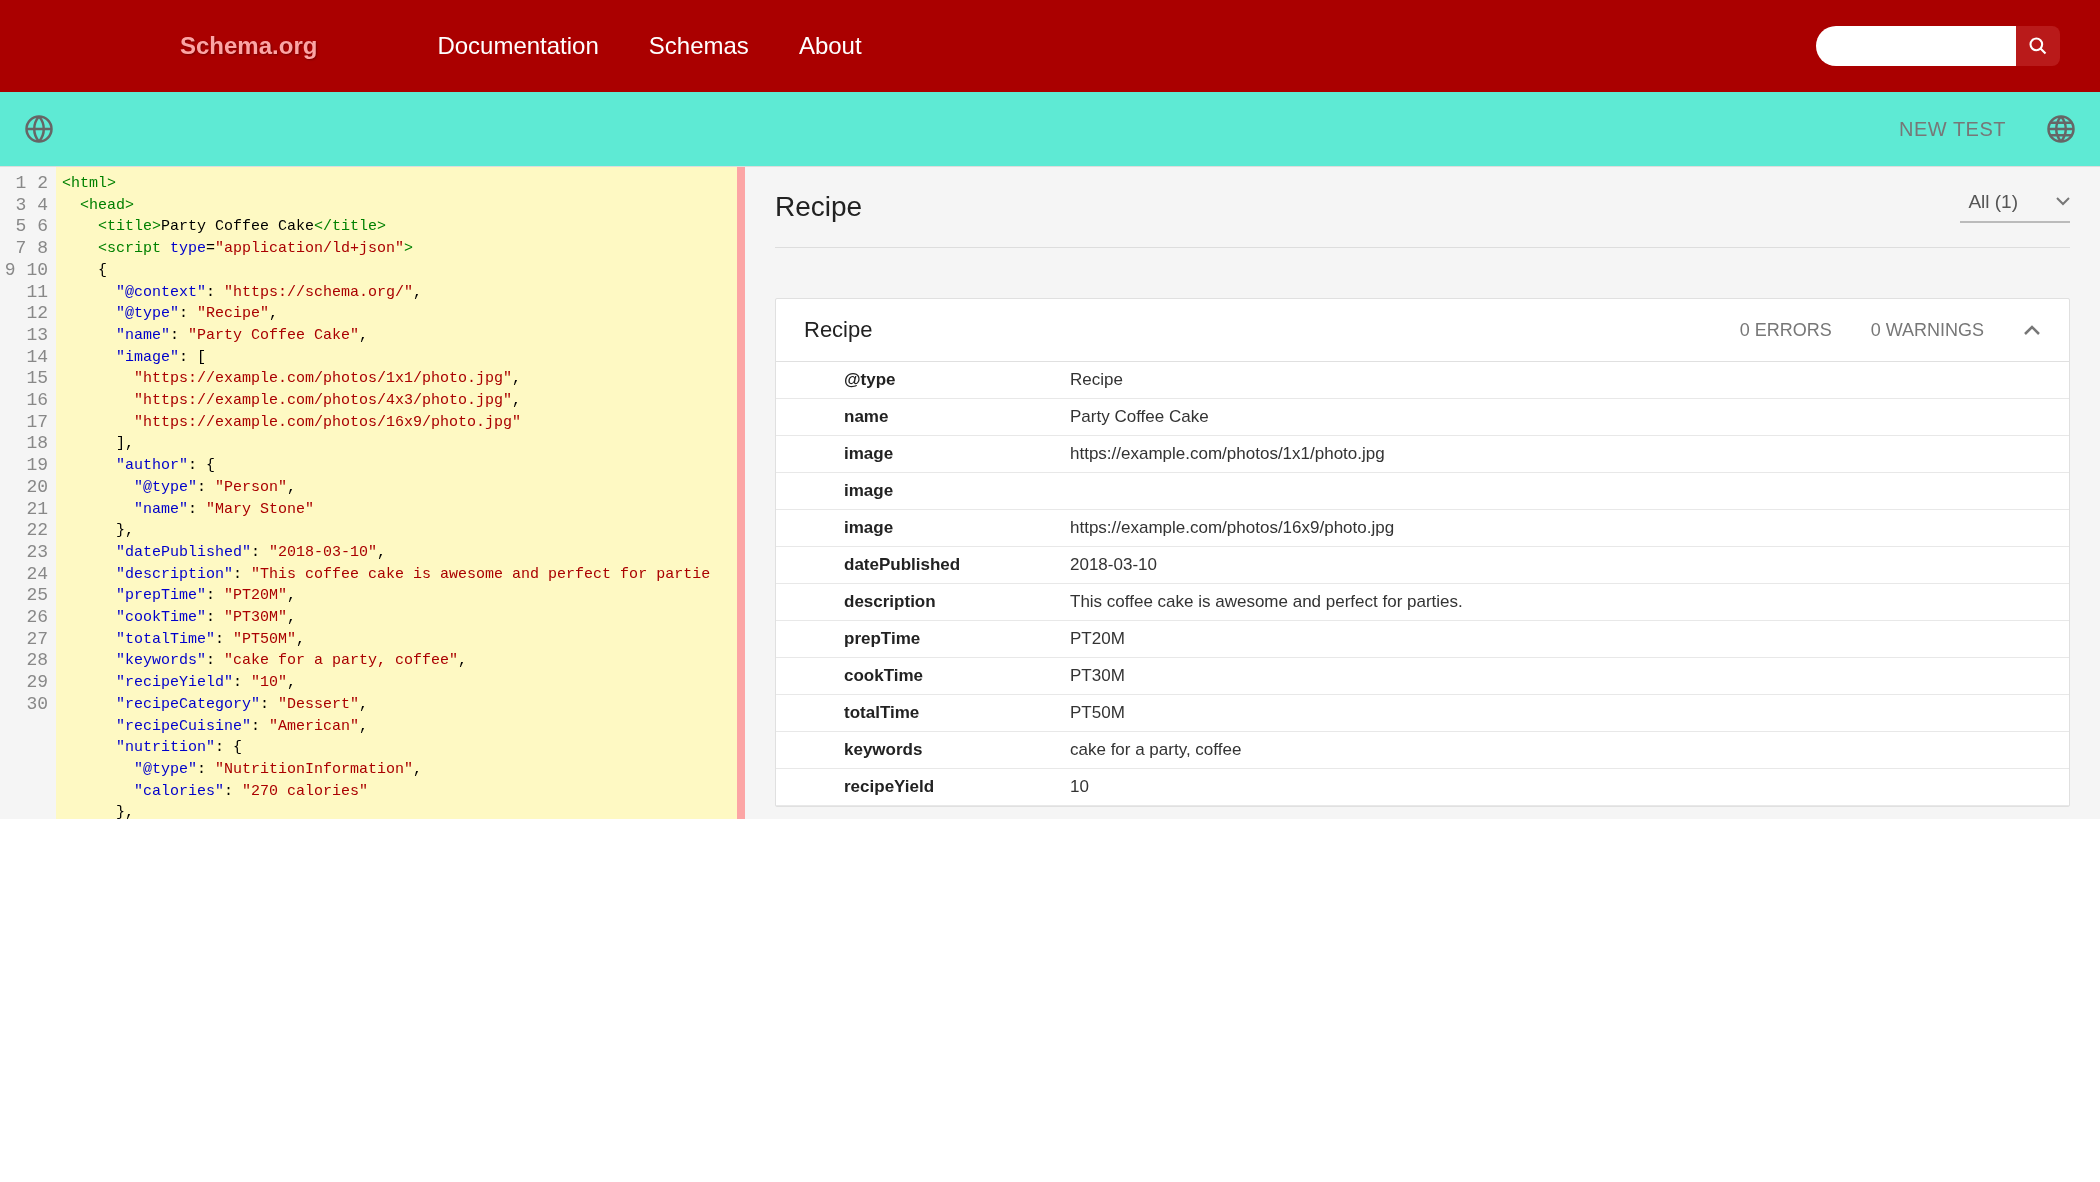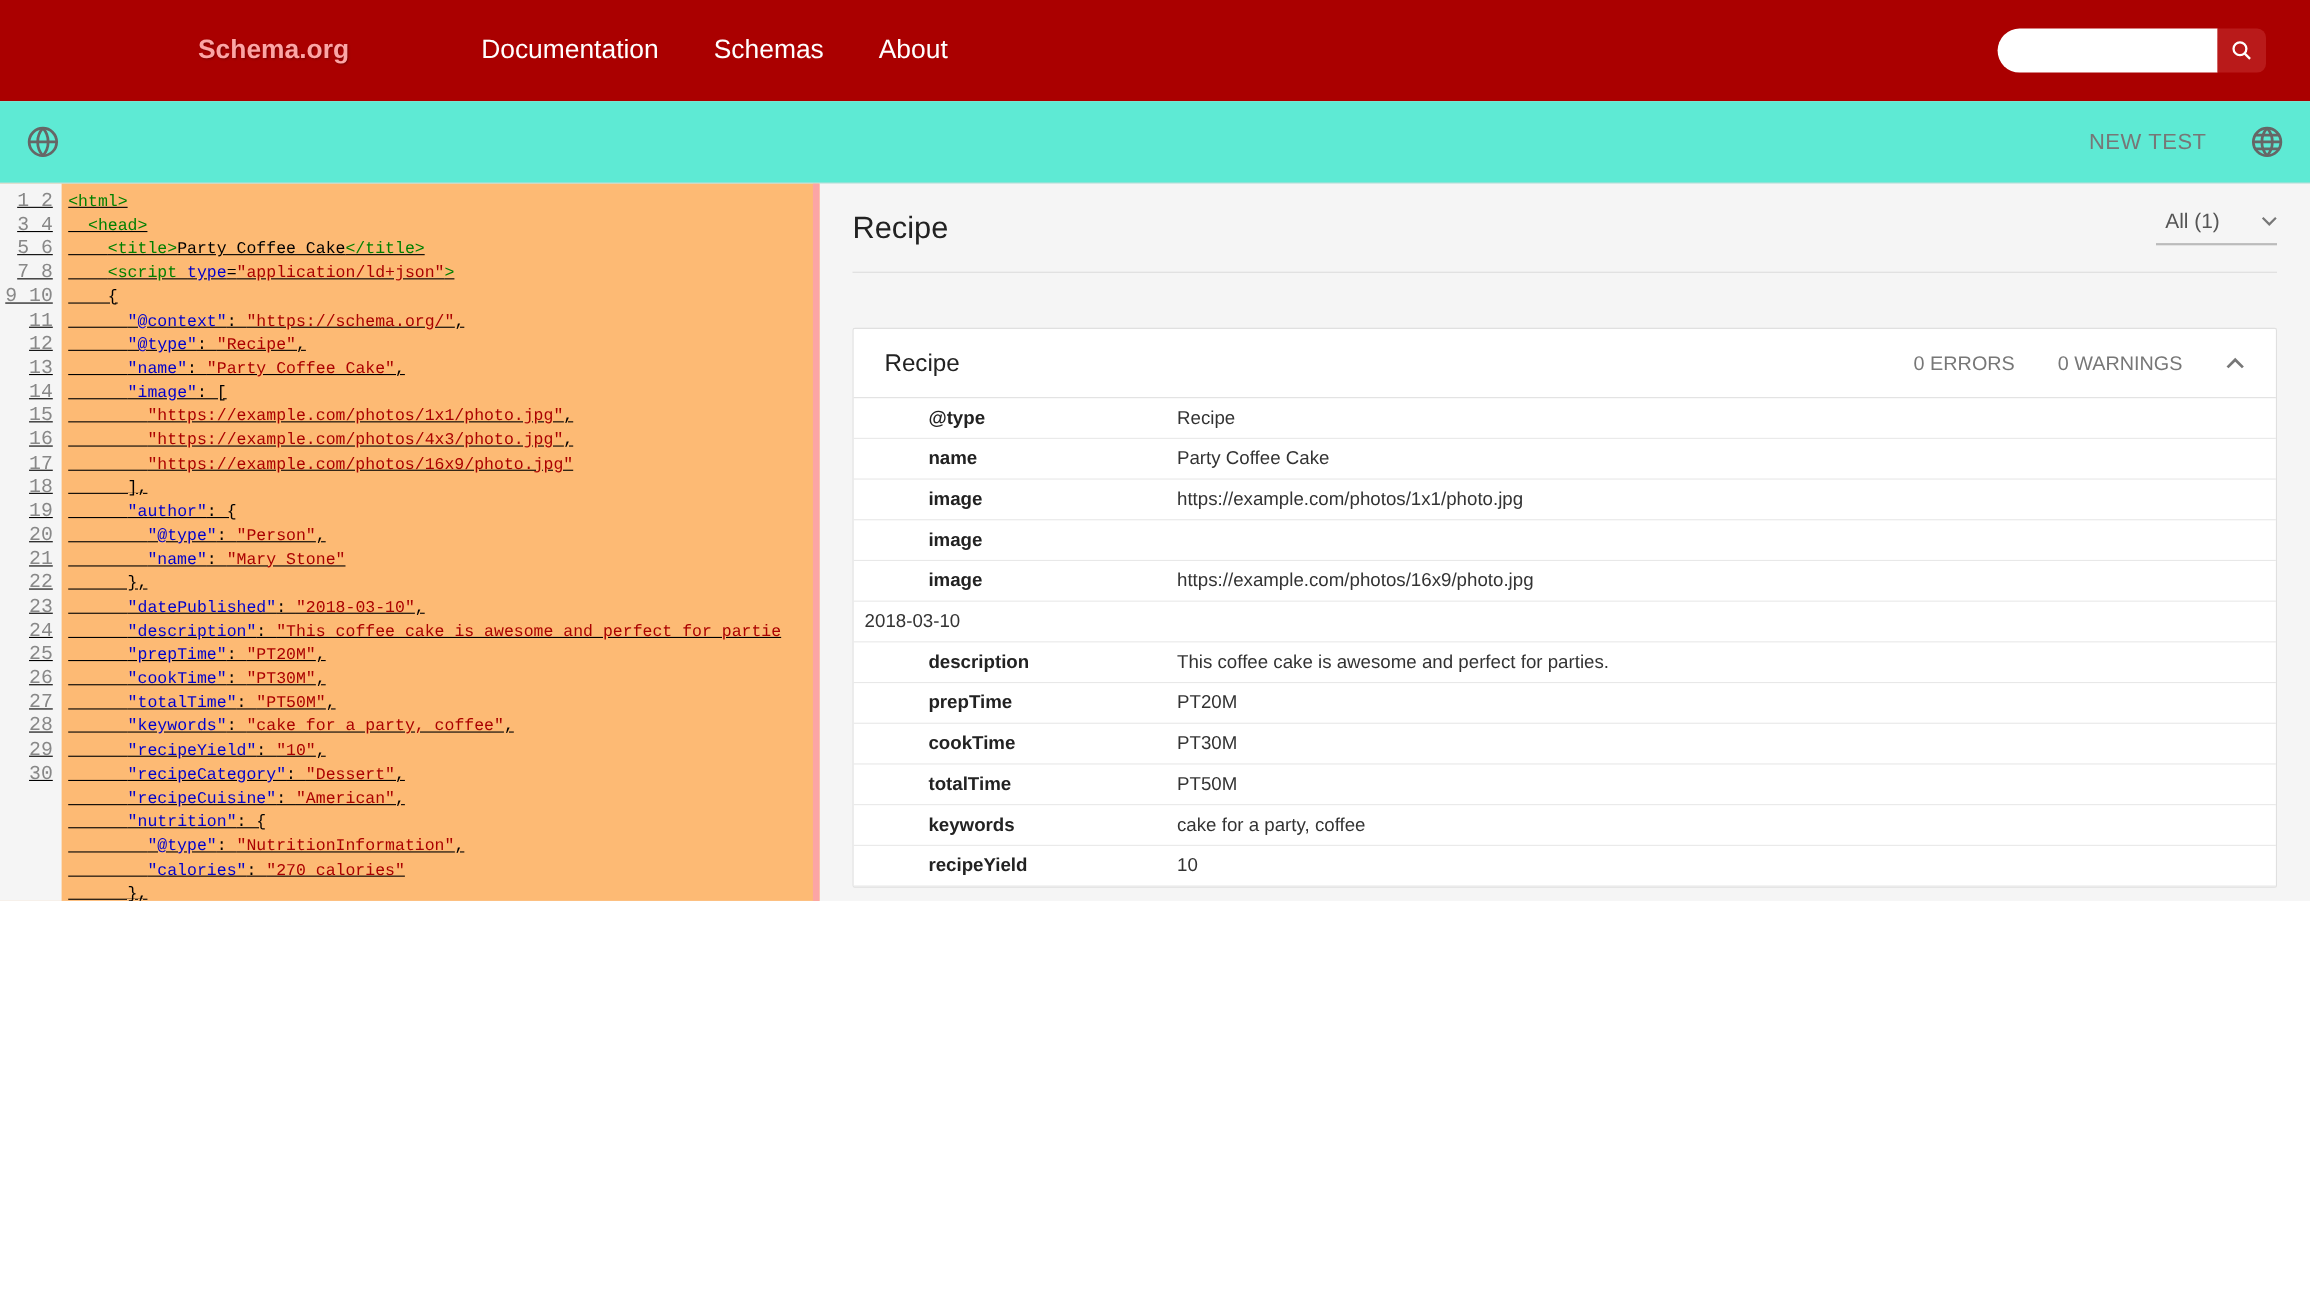--- a/index.html
+++ b/index.html
@@ -41,22 +41,22 @@
   padding: 0 24px;
   justify-content: space-between;
 }
 .subbar-left { display: flex; align-items: center; }
 .subbar-right { display: flex; align-items: center; gap: 40px; }
 .new-test { color: #777; font-size: 20px; font-weight: 500; letter-spacing: 0.5px; }
 
 .main { display: flex; height: 652px; }
 
 .editor {
-  width: 745px; display: flex; background: #fdba74;
-  border-right: 6px solid #fca5a5; position: relative; text-decoration: underline;
+  width: 745px; display: flex; background: #fef9c3;
+  border-right: 8px solid #fca5a5; position: relative;
 }
 .gutter {
   width: 56px; background: #f5f5f5; padding-top: 6px; text-align: right;
   font-family: 'Courier New', monospace; font-size: 18px; color: #888;
   line-height: 21.7px; padding-right: 8px;
 }
 .code {
   flex: 1; padding: 6px 0 0 6px; font-family: 'Courier New', monospace;
   font-size: 15px; line-height: 21.7px; white-space: pre; overflow: hidden;
 }
@@ -207,20 +207,21 @@
             <div class="prop-val">https://example.com/photos/1x1/photo.jpg</div>
           </div>
           <div class="prop-row">
             <div class="prop-key">image</div>
           </div>
           <div class="prop-row">
             <div class="prop-key">image</div>
             <div class="prop-val">https://example.com/photos/16x9/photo.jpg</div>
           </div>
           <div class="prop-row">
+            <div class="prop-key">datePublished</div>
             <div class="prop-val">2018-03-10</div>
           </div>
           <div class="prop-row">
             <div class="prop-key">description</div>
             <div class="prop-val">This coffee cake is awesome and perfect for parties.</div>
           </div>
           <div class="prop-row">
             <div class="prop-key">prepTime</div>
             <div class="prop-val">PT20M</div>
           </div>

